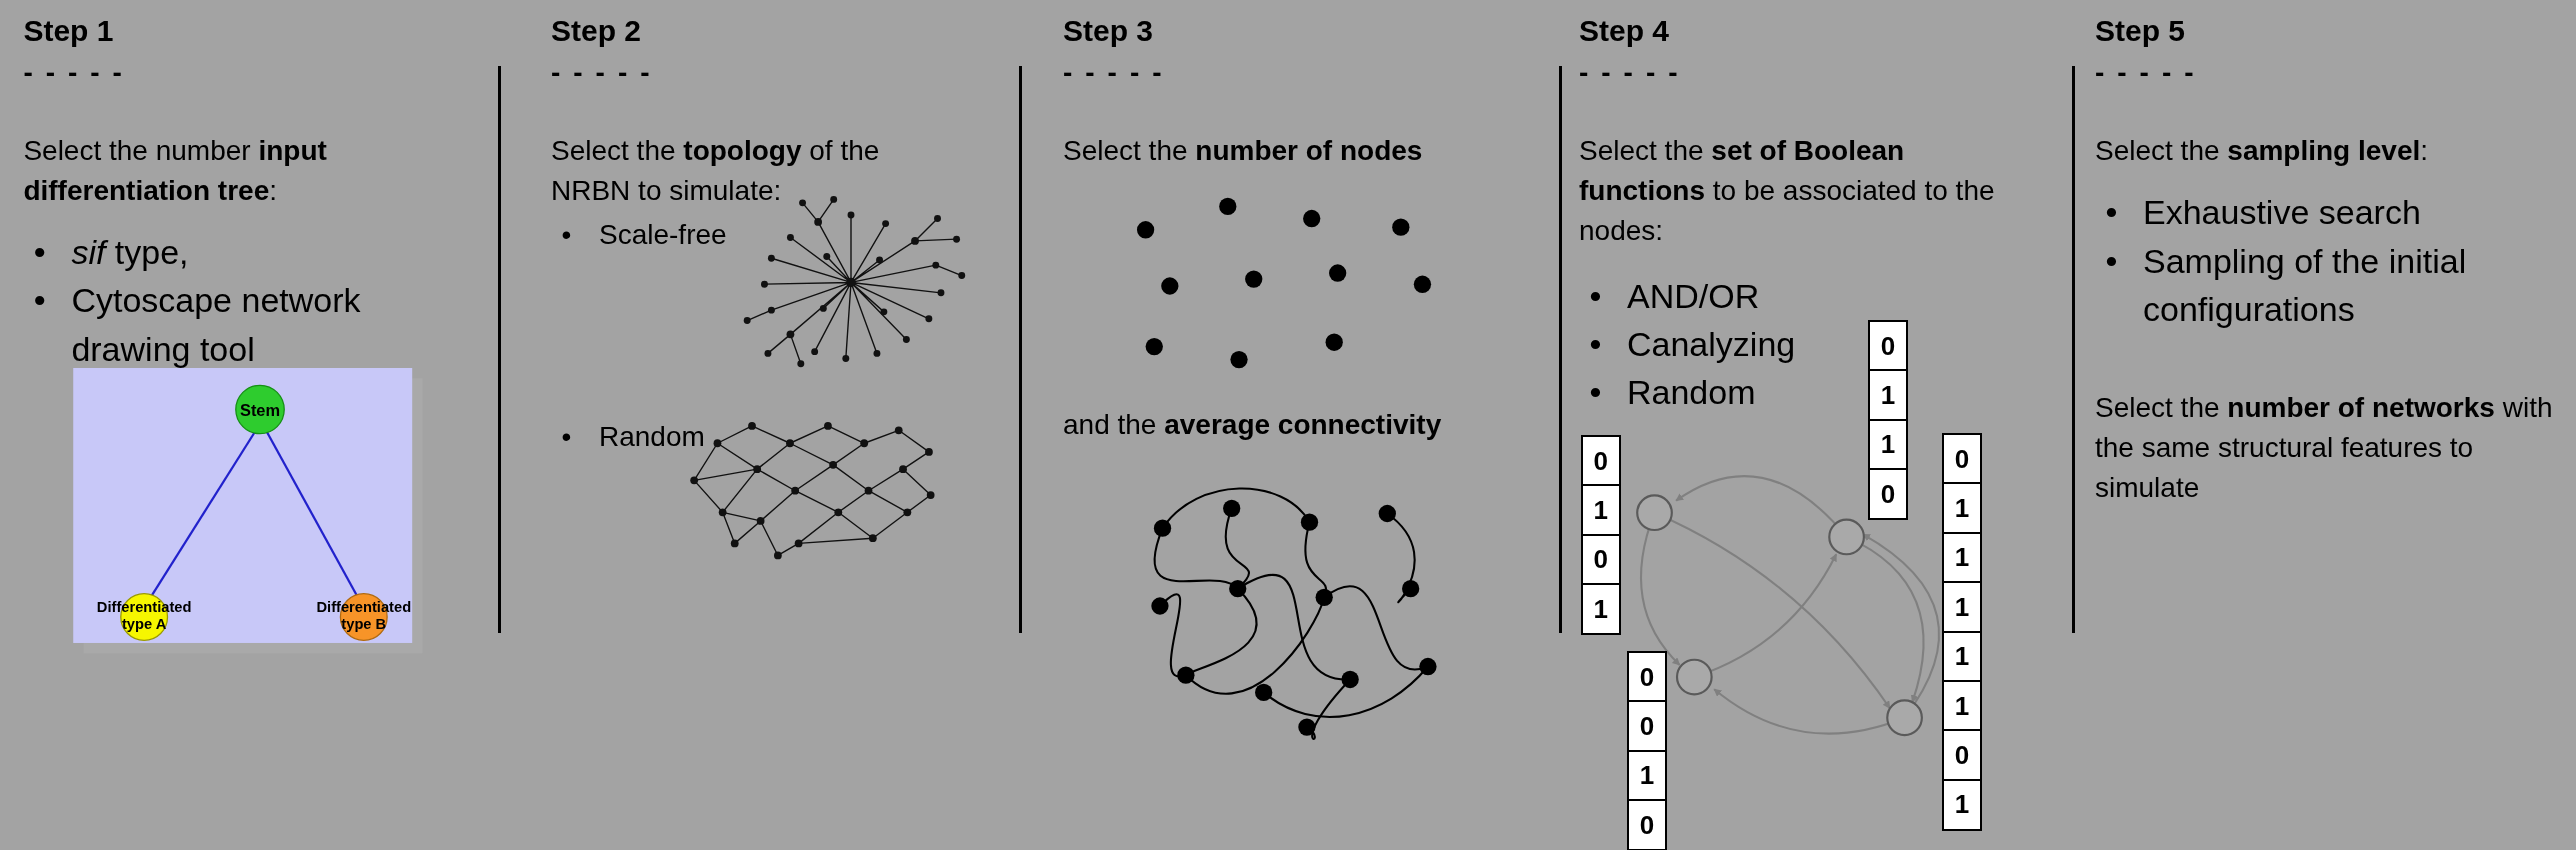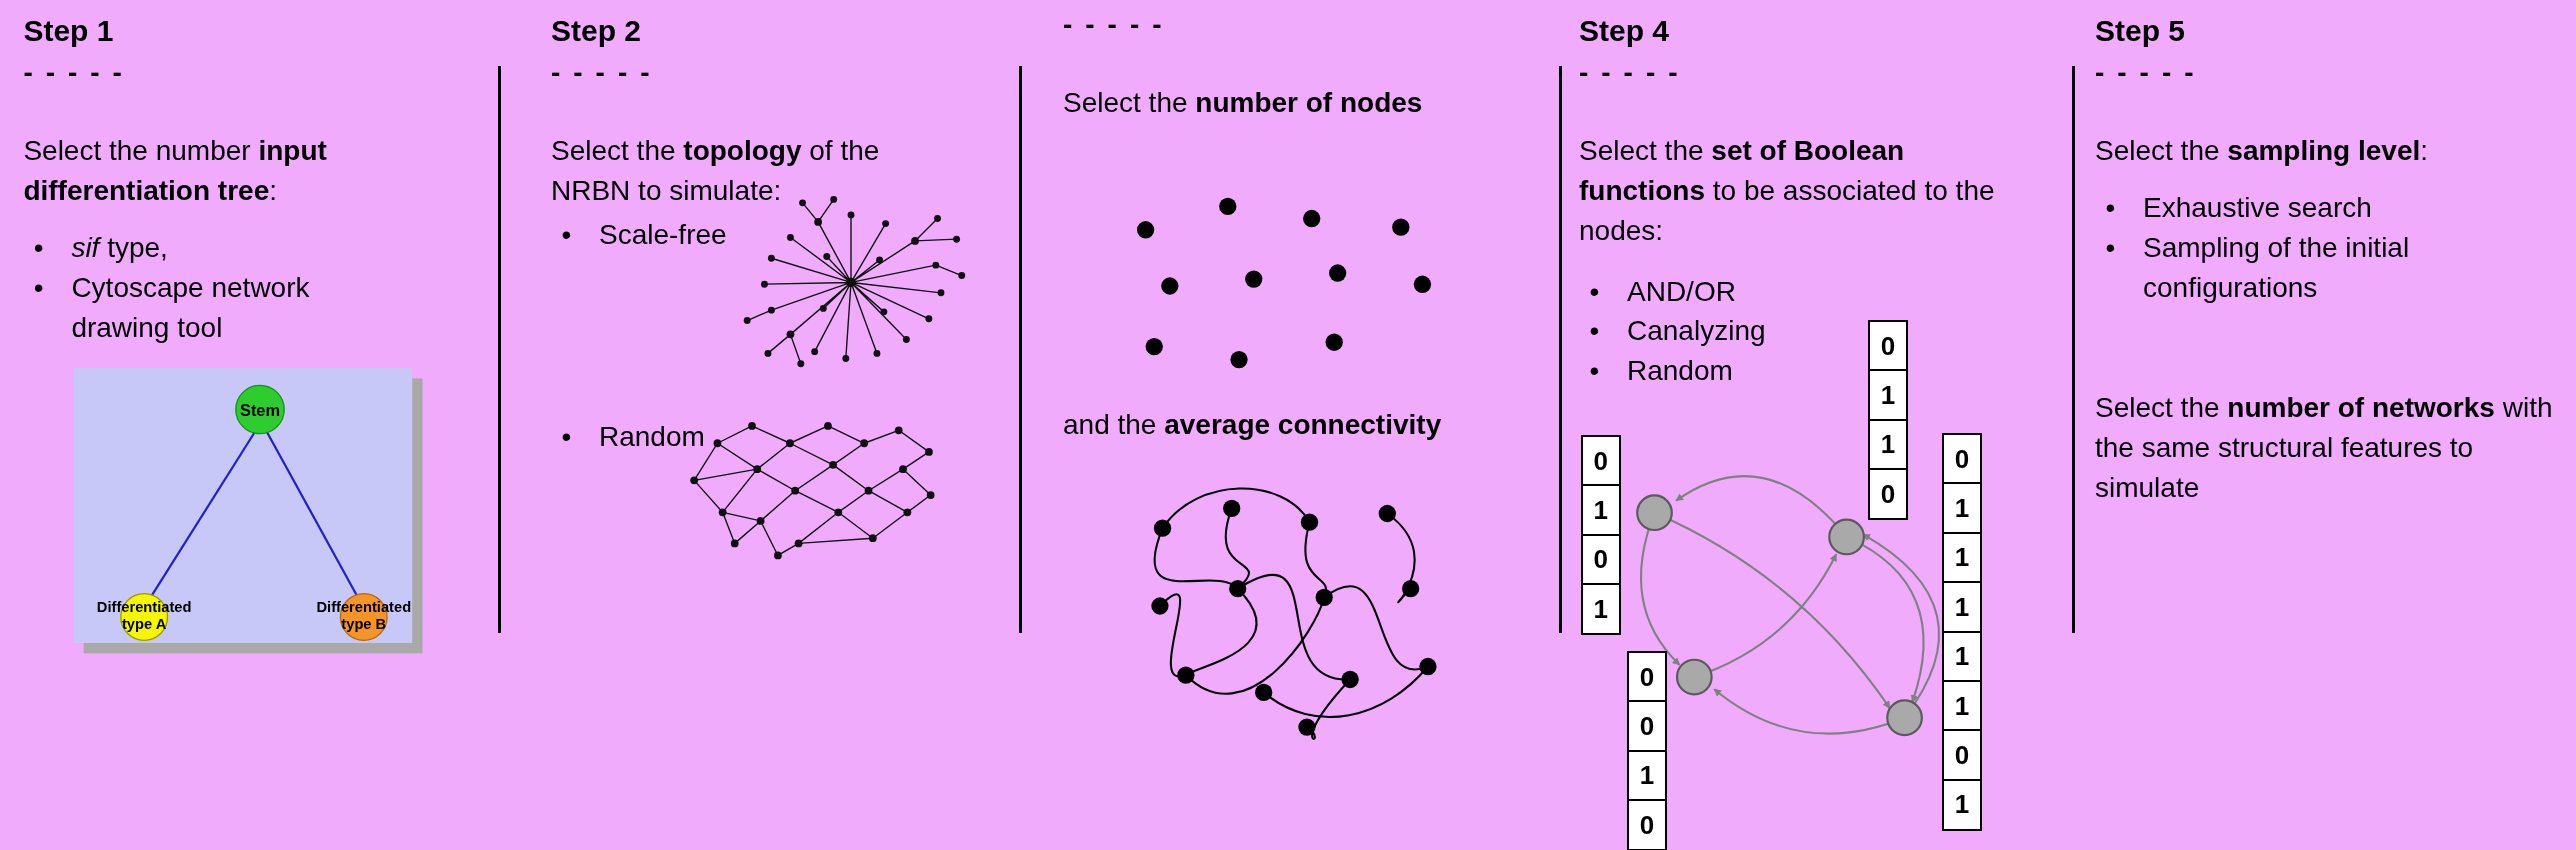--- a/index.html
+++ b/index.html
@@ -1,35 +1,35 @@
 <!DOCTYPE html>
 <html style="font-size:14px"><head>
 <meta charset="utf-8">
 <style>
   html,body { margin:0; padding:0; background:#ffffff; }
   body { font-family:"Liberation Sans", sans-serif; color:#000; }
-  #canvas { position:relative; width:2576px; height:851px; background:#f0abfc; overflow:hidden; }
+  #canvas { position:relative; width:2576px; height:851px; background:#a3a3a3; overflow:hidden; }
 
   .col { position:absolute; top:0; height:851px; }
   #col1 { left:23.4px;  width:467px; }
   #col2 { left:551px; width:459px; }
   #col3 { left:1063px; width:485px; }
   #col4 { left:1579px; width:485px; }
   #col5 { left:2095px; width:472px; }
 
   .divider { position:absolute; top:66px; height:567px; width:2.6px; background:#000; }
 
   .step-title { font-size:30px; font-weight:bold; margin:14px 0 0 0; line-height:1.15; }
   .dashes { font-size:28px; font-weight:bold; margin:8.7px 0 0 0; letter-spacing:2.6px; line-height:1.15; }
   .para { font-size:28px; line-height:1.42; margin:42px 0 0 0; }
   .b { font-weight:bold; }
   .i { font-style:italic;text-align:right; }
 
   .bullets { margin:17.3px 0 0 0; padding:0; list-style:none; }
-  .bullets li { position:relative; padding-left:48px; font-size:28px; line-height:1.42; }
+  .bullets li { position:relative; padding-left:48px; font-size:34px; line-height:1.42; }
   .bullets li::before { content:"\2022"; position:absolute; left:10.4px; }
 
   .bullet-line { position:relative; padding-left:48px; font-size:28px; line-height:1.42; }
   .bullet-line::before { content:"\2022"; position:absolute; left:10.4px; }
 
   .abs { position:absolute; }
 
   .cell-col { position:absolute; display:flex; flex-direction:column; }
   .cell { width:40px; height:52px; background:#fff; border:2.6px solid #000;
           display:flex; align-items:center; justify-content:center;
@@ -154,20 +154,21 @@
           <circle cx="262" cy="122" r="4.5"></circle>
         <circle cx="287" cy="52" r="4.5"></circle>
           <circle cx="289" cy="102" r="4.5"></circle>
         <circle cx="62" cy="158" r="4.5"></circle>
           <circle cx="112" cy="172" r="4.5"></circle>
       </g>
     </svg>
   </div>
 
   <div class="col" id="col3">
+    <div class="step-title">Step 3</div>
     <div class="dashes">- - - - -</div>
     <div class="para" style="width:485px">
       <span>Select the </span><span class="b">number of nodes</span><span></span>
     </div>
 
     <svg class="abs" style="top:182px;left:48px" width="372" height="208" viewBox="0 0 430 240">
       <g class="big-dot">
         <circle cx="40" cy="55" r="10"></circle>
           <circle cx="135" cy="28" r="10"></circle>
           <circle cx="232" cy="42" r="10"></circle>

